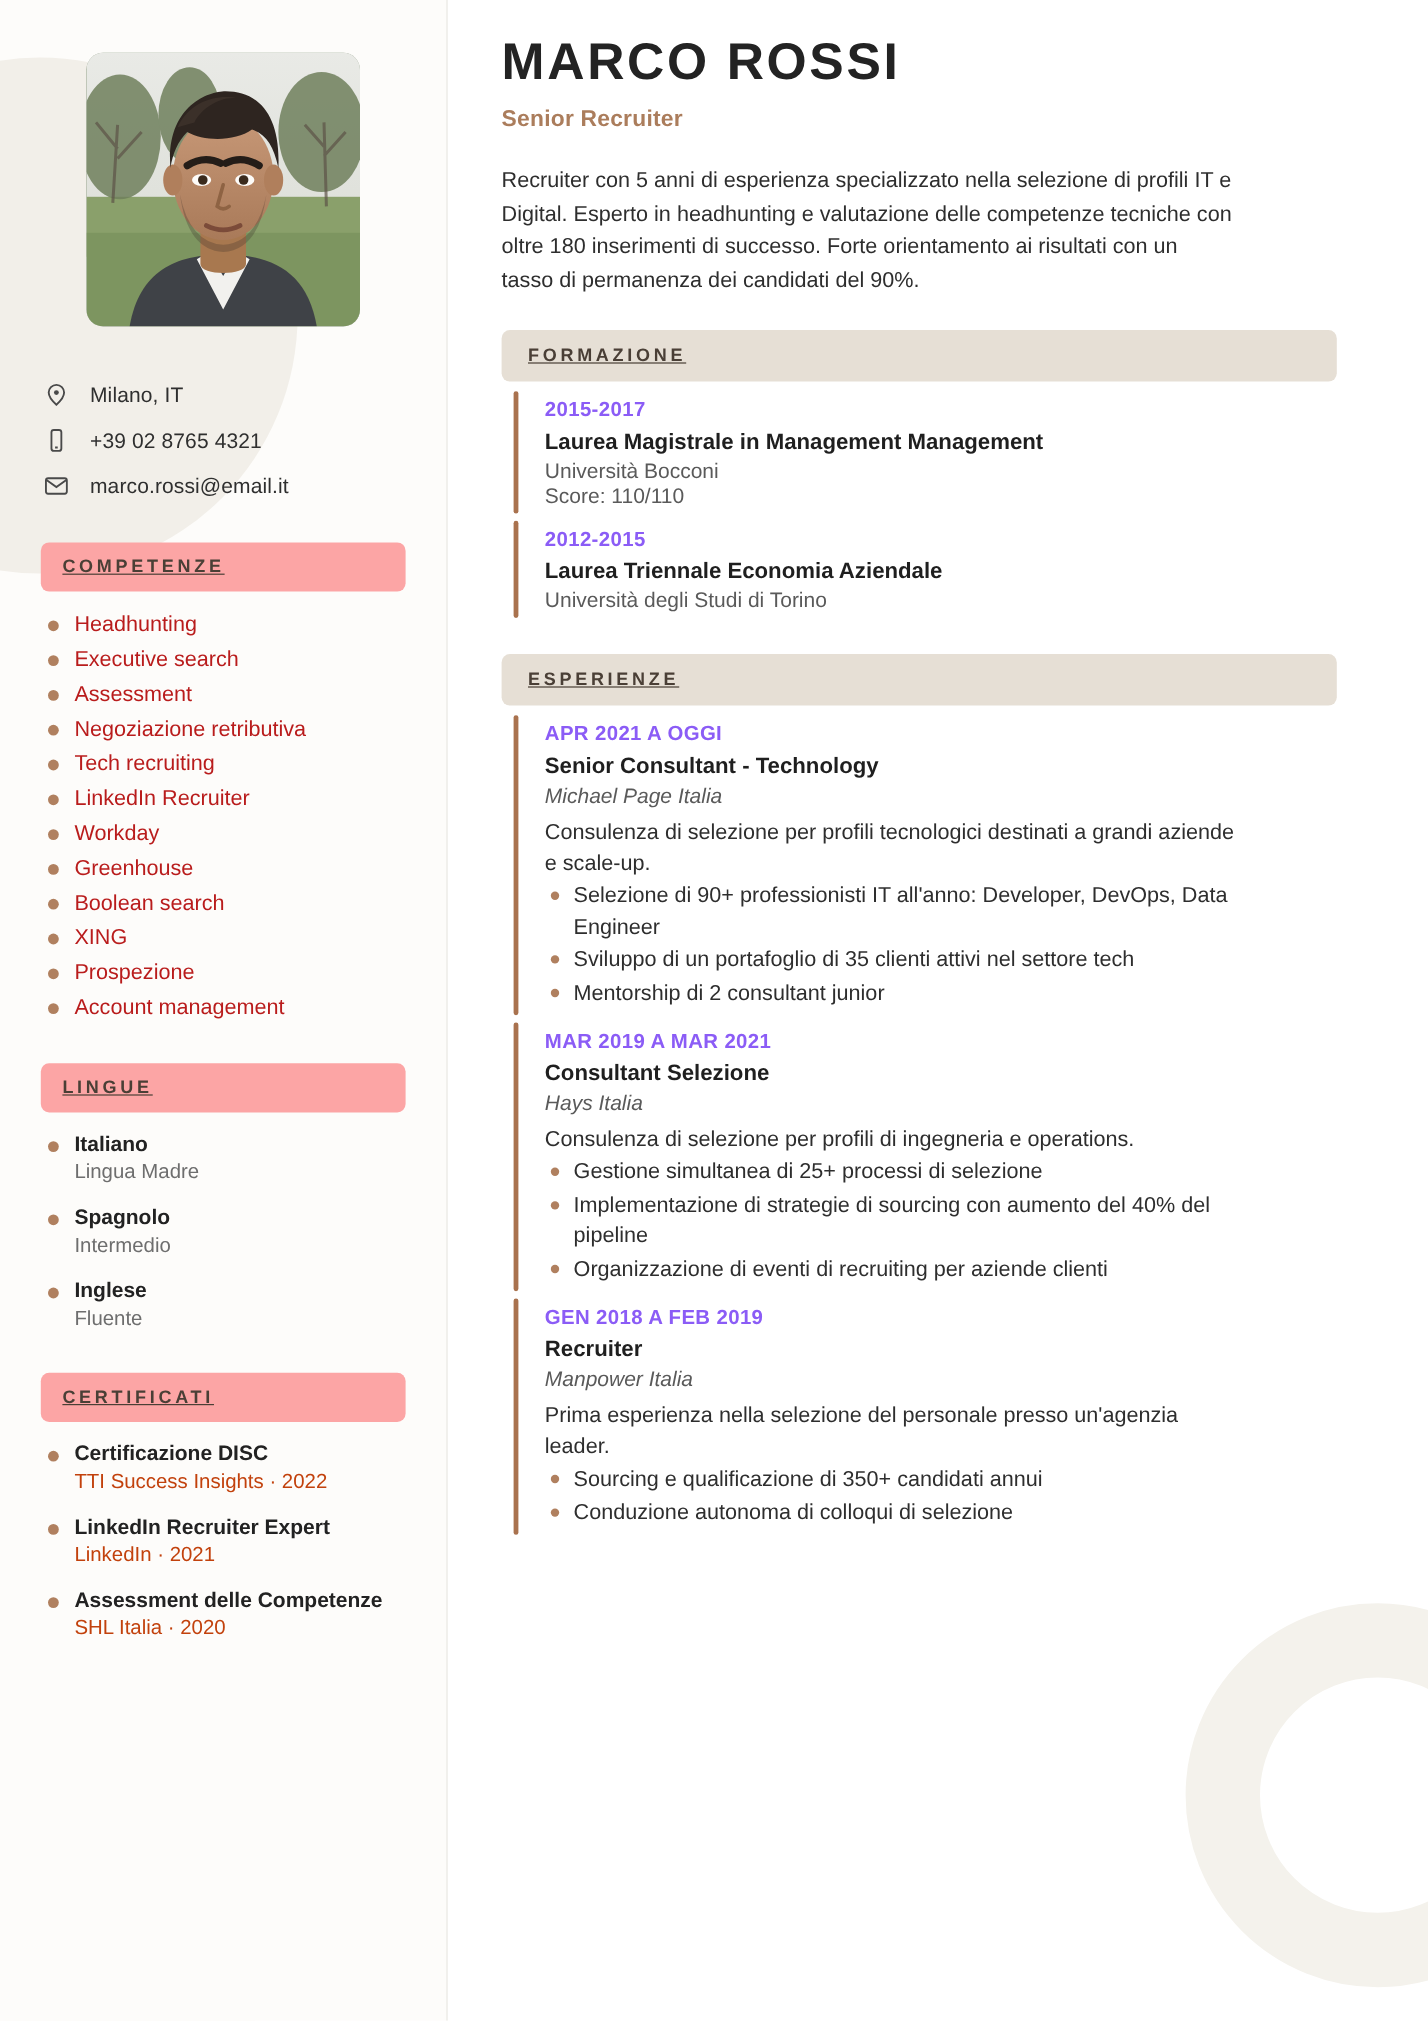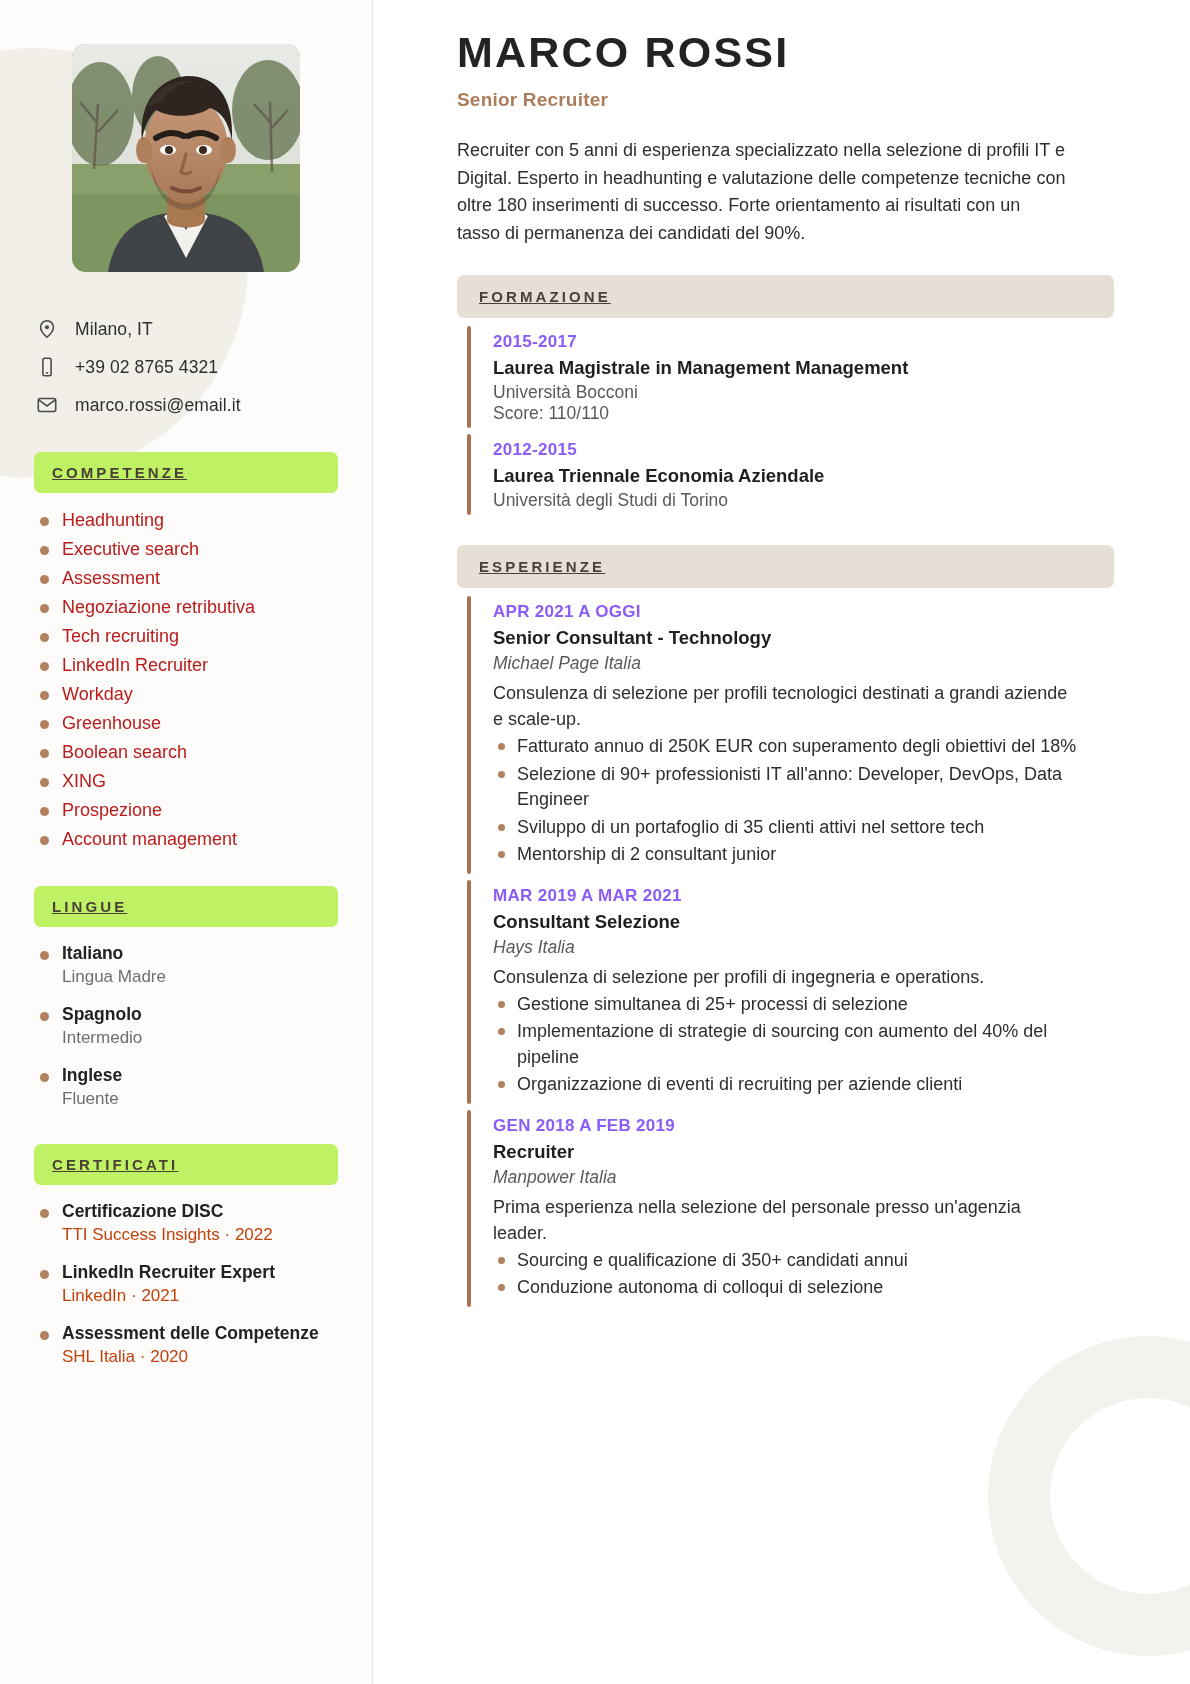--- a/index.html
+++ b/index.html
@@ -26,40 +26,40 @@
   }
   .deco-sidebar-tint {
     position:absolute; left:0; top:0; width:372px; height:1684px;
     background:#fdfcfa; z-index:0;
   }
 
   
   .layout { position:relative; z-index:2; display:flex; width:1190px; height:1684px; }
   .sidebar { width:372px; flex:0 0 372px; padding:28px 34px 0 34px; position:relative; }
   .divider { position:absolute; left:372px; top:0; width:1px; height:1684px; background:#e8e6e1; z-index:3; }
-  .main { flex:1; padding:30px 76px 0 46px;margin-left:39px; }
+  .main { flex:1; padding:30px 76px 0 46px; }
 
   
   .photo-wrap { display:flex; justify-content:center; margin-top:16px; }
   .photo {
     width:228px; height:228px; border-radius:14px; overflow:hidden;
     position:relative; background:#8d9b84;
   }
   .photo svg { display:block; width:100%; height:100%; }
 
   
   .contact { margin-top:44px; }
   .contact-row { display:flex; align-items:center; gap:15px; margin-bottom:12px; }
   .contact-icon { width:26px; height:26px; flex:0 0 26px; display:flex; align-items:center; justify-content:center; }
   .contact-icon svg { width:22px; height:22px; stroke:#4a4a4a; fill:none; stroke-width:1.7; }
   .contact-text { font-size:17.5px; color:#2f2f2f; letter-spacing:.1px; }
 
   
   .sec-pill {
-    background:#bef264; border-radius:7px;
+    background:#fca5a5; border-radius:7px;
     padding:12px 18px; margin-top:34px; margin-bottom:14px;
   }
   .sec-pill-title {
     font-size:15px; font-weight:bold; letter-spacing:3.1px;
     color:#4a3f36; text-transform:uppercase;text-decoration:underline;
   }
 
   
   ul.blist { list-style:none; }
   ul.blist > li { position:relative; padding-left:28px; margin-bottom:3px; }
@@ -303,21 +303,20 @@
       <div class="sec-pill-main">
         <div class="sec-pill-title">ESPERIENZE</div>
       </div>
 
       <div class="entry">
         <div class="entry-date">APR 2021 A OGGI</div>
         <div class="entry-title">Senior Consultant - Technology</div>
         <div class="entry-org">Michael Page Italia</div>
         <div class="entry-desc">Consulenza di selezione per profili tecnologici destinati a grandi aziende e scale-up.</div>
         <ul class="ebul">
-          <li>Fatturato annuo di 250K EUR con superamento degli obiettivi del 18%</li>
           <li>Selezione di 90+ professionisti IT all'anno: Developer, DevOps, Data Engineer</li>
           <li>Sviluppo di un portafoglio di 35 clienti attivi nel settore tech</li>
           <li>Mentorship di 2 consultant junior</li>
         </ul>
       </div>
 
       <div class="entry">
         <div class="entry-date">MAR 2019 A MAR 2021</div>
         <div class="entry-title">Consultant Selezione</div>
         <div class="entry-org">Hays Italia</div>

